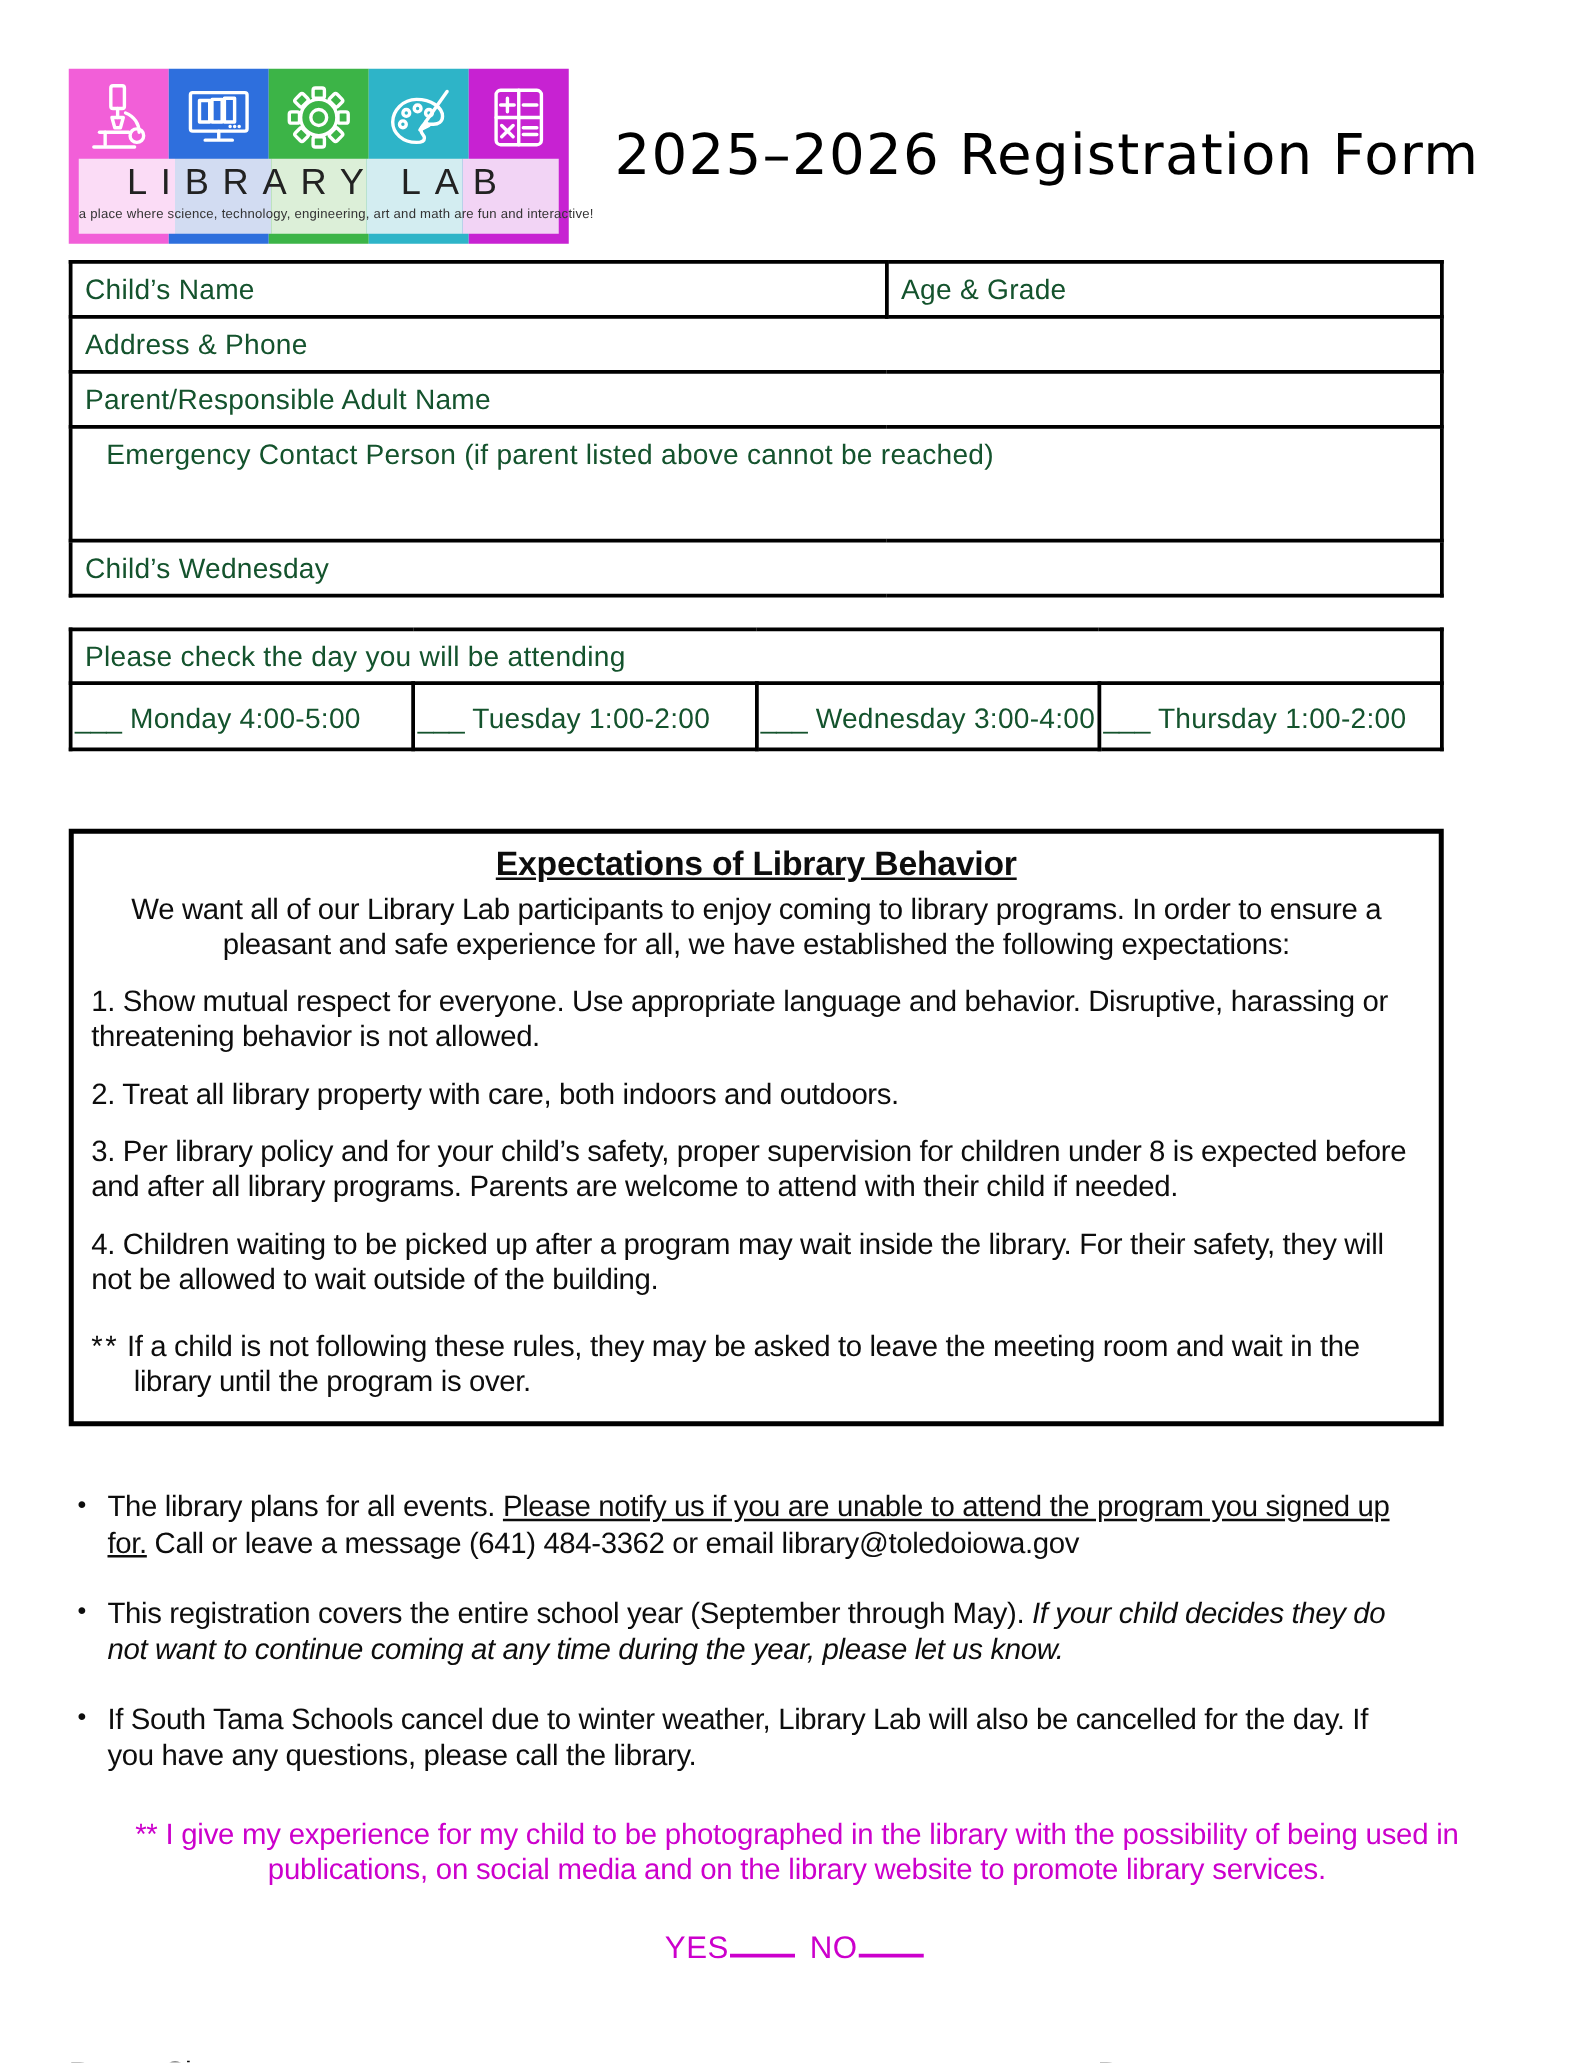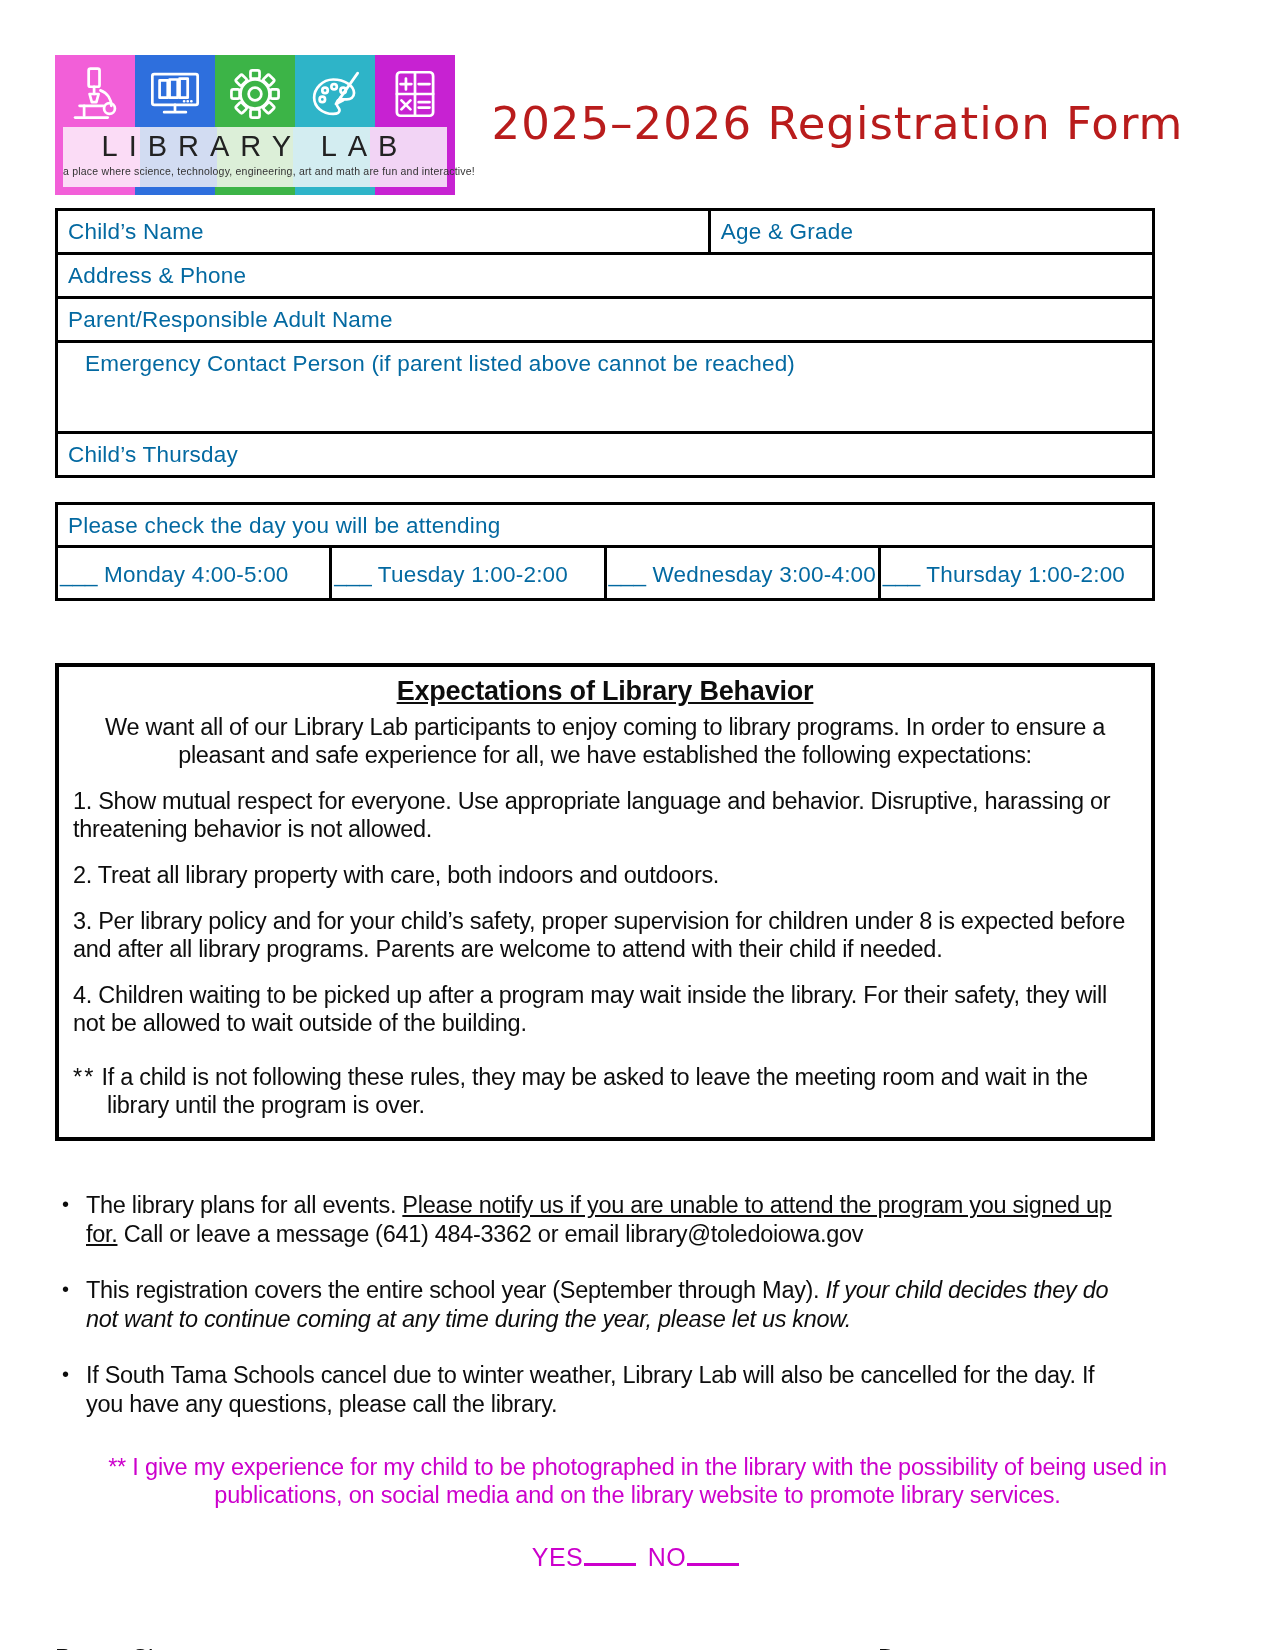--- a/index.html
+++ b/index.html
@@ -13,28 +13,28 @@
   .logo-block{flex:1;display:flex;justify-content:center;}
   .logo-block svg{margin-top:8px;width:58px;height:62px;}
   .logo-band{position:absolute;left:8px;right:8px;bottom:8px;height:60px;}
   .band-tints{position:absolute;inset:0;display:flex;}
   .band-tint{flex:1;}
   .band-text{position:absolute;inset:0;text-align:center;}
   .logo-title{font-size:29px;letter-spacing:11px;color:#222;font-weight:400;
               margin-top:3px;white-space:nowrap;}
   .logo-tagline{font-size:10.5px;color:#333;margin-top:2px;letter-spacing:0.2px;white-space:nowrap;}
   .form-title{flex:1;text-align:center;margin:42px 0 0 0;font-weight:400;
-              font-family:"DejaVu Sans",sans-serif;font-size:45px;letter-spacing:1px;color:#b91c1c;white-space:nowrap;}
+              font-family:"DejaVu Sans",sans-serif;font-size:45px;letter-spacing:1px;color:#000000;white-space:nowrap;}
 
   
   .fields-table,.attendance-table{border-collapse:collapse;width:1100px;margin-left:55px;
         table-layout:fixed;}
   .fields-table{margin-top:13px;}
   .fields-table td,.attendance-table td{border:3px solid #000;vertical-align:top;
-        padding:8px 8px 0 10px;font-size:22.5px;letter-spacing:0.2px;color:#0369a1;}
+        padding:8px 8px 0 10px;font-size:22.5px;letter-spacing:0.2px;color:#14532d;}
   .row-short td{height:33px;}
   .row-tall td{height:80px;padding-left:27px;}
   .attendance-table{margin-top:24px;}
   .attendance-table .att-header td{height:32px;}
   .attendance-table .att-days td{height:36px;text-align:left;padding:14px 2px 0 2px;white-space:nowrap;border-radius:11px;}
   .day-blank{letter-spacing:0;}
 
   
   .expectations-box{width:1100px;margin:62px 0 0 55px;border:4px solid #000;box-sizing:border-box;
         padding:8px 14px 18px 14px;font-size:23.5px;line-height:28px;letter-spacing:-0.3px;color:#0d0d0d;}
@@ -171,21 +171,21 @@
         <span>Parent/Responsible Adult Name</span>
       </td>
     </tr>
     <tr class="row-tall">
       <td colspan="2">
         <span>Emergency Contact Person (if parent listed above cannot be reached)</span>
       </td>
     </tr>
     <tr class="row-short">
       <td colspan="2">
-        <span>Child’s Thursday</span>
+        <span>Child’s Wednesday</span>
       </td>
     </tr>
   </tbody>
     </table>
 
   <table class="attendance-table">
     <tbody>
         <tr class="att-header">
       <td colspan="4">Please check the day you will be attending</td>
     </tr>

